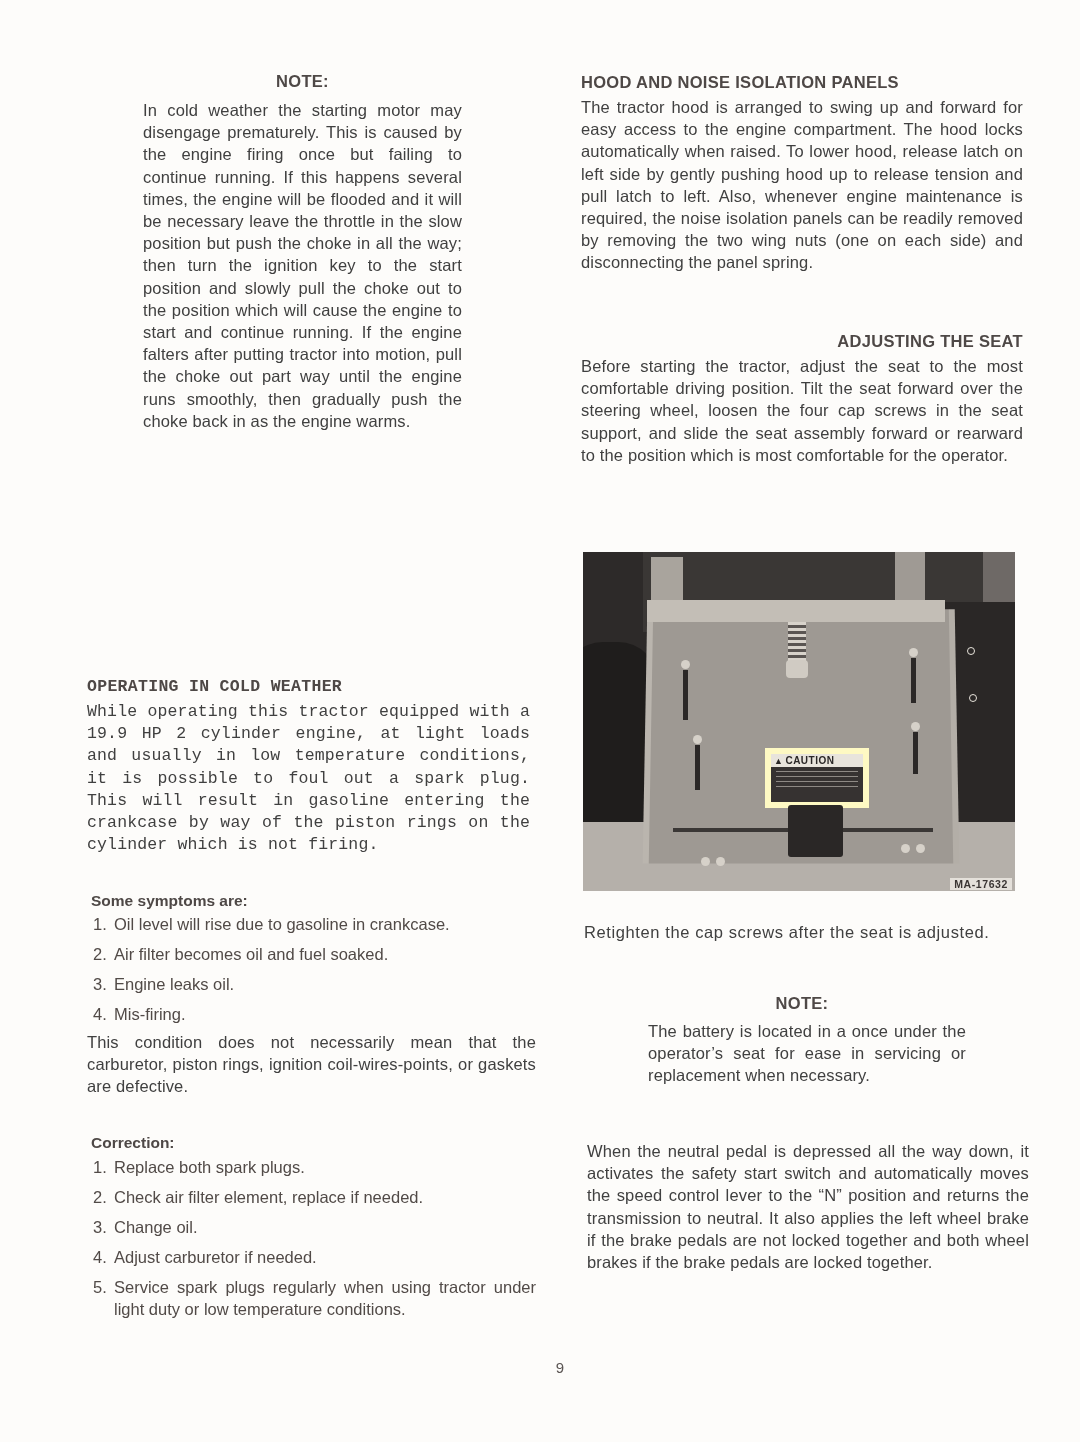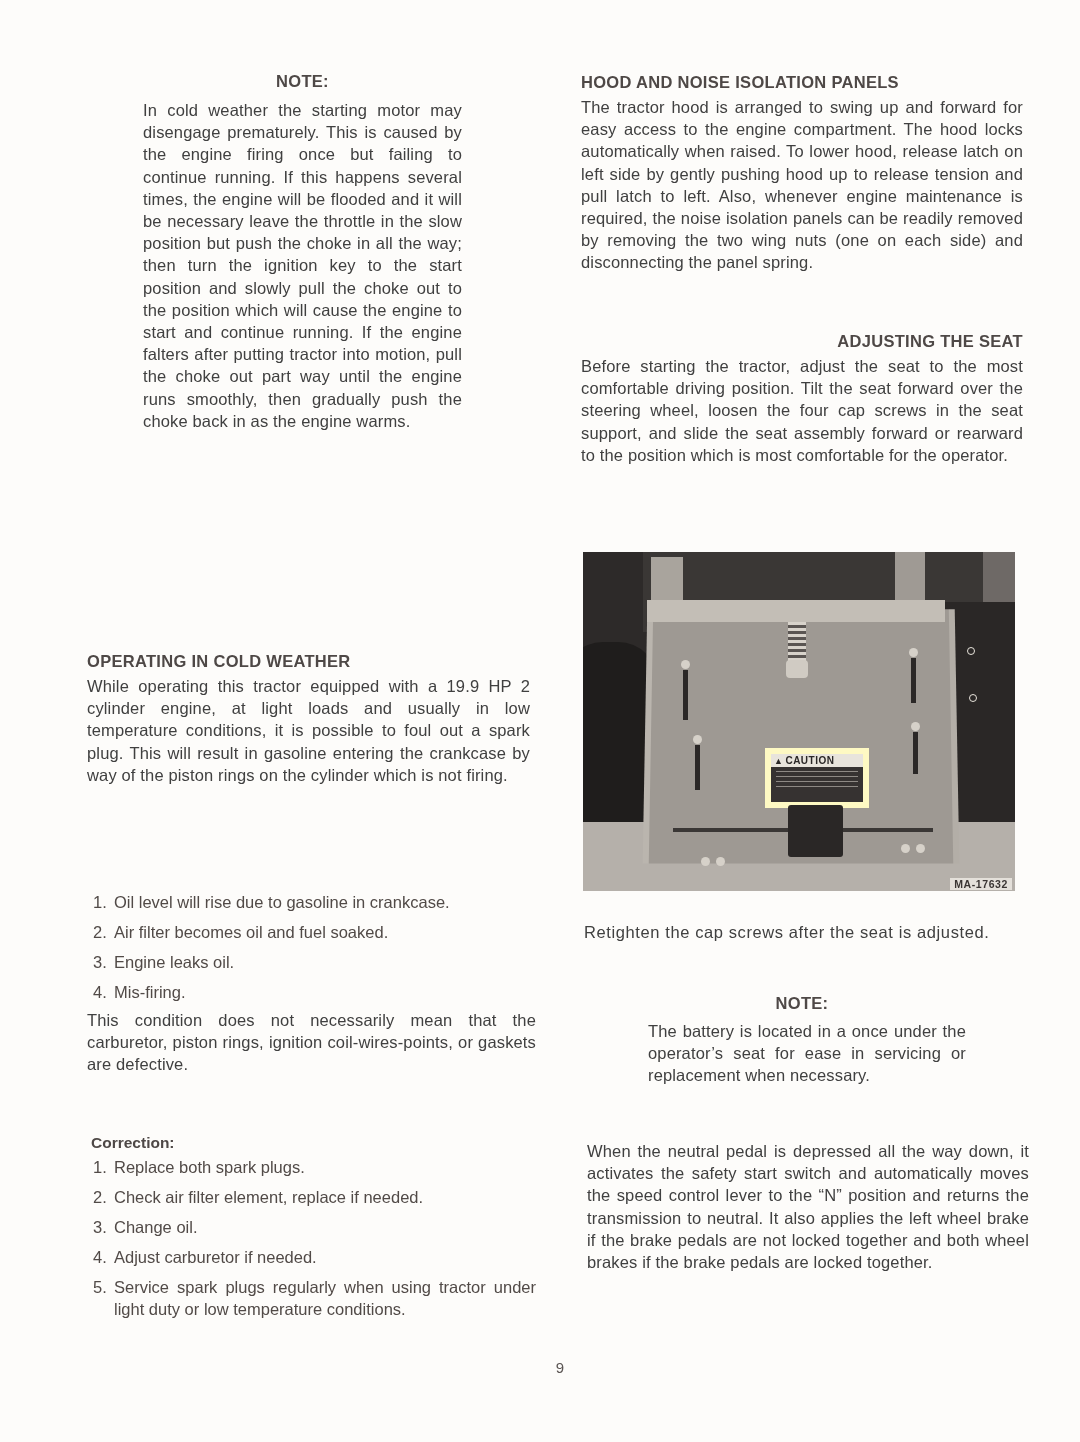--- a/index.html
+++ b/index.html
@@ -70,26 +70,27 @@
     }
   </style>
 </head>
 <body>
 
 <div class="abs" style="left:143px; top:71px; width:319px;">
   <p class="heading note-title" style="margin-bottom:8px;">NOTE:</p>
   <p class="para">In cold weather the starting motor may disengage prematurely. This is caused by the engine firing once but failing to continue running. If this happens several times, the engine will be flooded and it will be necessary leave the throttle in the slow position but push the choke in all the way; then turn the ignition key to the start position and slowly pull the choke out to the position which will cause the engine to start and continue running. If the engine falters after putting tractor into motion, pull the choke out part way until the engine runs smoothly, then gradually push the choke back in as the engine warms.</p>
 </div>
 
-<div class="abs" style="left:87px; top:651px; width:443px;">
+<div class="abs" style="left:87px; top:677px; width:443px;font-family:Liberation Mono, monospace;">
   <h2 class="heading" style="margin-bottom:4px;">OPERATING IN COLD WEATHER</h2>
   <p class="para">While operating this tractor equipped with a 19.9 HP 2 cylinder engine, at light loads and usually in low temperature conditions, it is possible to foul out a spark plug. This will result in gasoline entering the crankcase by way of the piston rings on the cylinder which is not firing.</p>
 </div>
 
 <div class="abs" style="left:91px; top:891px; width:445px;">
+  <h3 class="subhead" style="margin-bottom:2px;">Some symptoms are:</h3>
   <ol class="list">
     <li><span class="num">1.</span><span>Oil level will rise due to gasoline in crankcase.</span></li>
     <li><span class="num">2.</span><span>Air filter becomes oil and fuel soaked.</span></li>
     <li><span class="num">3.</span><span>Engine leaks oil.</span></li>
     <li><span class="num">4.</span><span>Mis-firing.</span></li>
   </ol>
   <p class="para" style="margin-left:-4px; margin-top:-2px;">This condition does not necessarily mean that the carburetor, piston rings, ignition coil-wires-points, or gaskets are defective.</p>
 </div>
 
 <div class="abs" style="left:91px; top:1133px; width:445px;">

